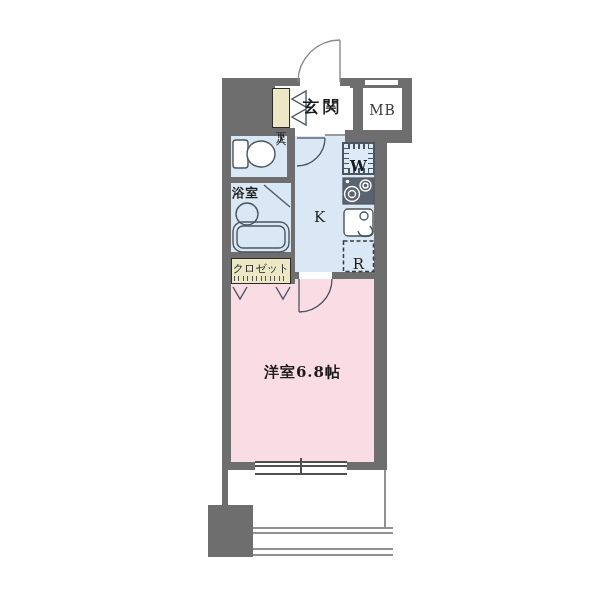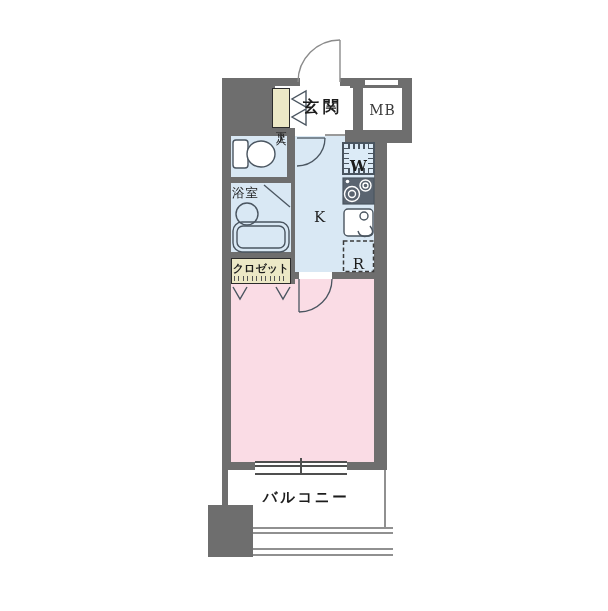--- a/index.html
+++ b/index.html
@@ -68,21 +68,21 @@
   <div class="thinln" style="left:384px;top:470px;width:2px;height:58px;"></div>
   <div class="thinln" style="left:253px;top:527px;width:140px;height:2px;"></div>
   <div class="thinln" style="left:253px;top:532px;width:140px;height:2px;"></div>
   <div class="thinln" style="left:253px;top:548px;width:140px;height:2px;"></div>
   <div class="thinln" style="left:253px;top:554px;width:140px;height:2px;"></div>
 
   <div class="area ctr" style="left:272px;top:88px;width:18px;height:40px;background:var(--label-yellow);border:1.5px solid #2b2b2b;box-sizing:border-box;">
     <span class="lbl" style="position:static;writing-mode:vertical-rl;font-size:10.5px;letter-spacing:1px;">下足入</span>
   </div>
   <div class="area" style="left:231px;top:258px;width:60px;height:26px;background:var(--label-yellow);border:1.5px solid #2b2b2b;box-sizing:border-box;"></div>
-  <div class="lbl ctr" style="left:233px;top:260px;width:56px;height:15px;font-weight:bold;">
+  <div class="lbl ctr" style="left:233px;top:260px;width:56px;height:15px;">
     <span style="font-size:11px;">クロゼット</span>
   </div>
   <div class="ticks" style="left:234px;top:276px;width:54px;height:5px;"></div>
 
   <svg width="608" height="611" viewBox="0 0 608 611">
 
     <line class="edoor" x1="340" y1="40" x2="340" y2="82"></line>
     <path class="edoor" d="M 298 82 A 42 42 0 0 1 340 40"></path>
 
     <line class="door" x1="297" y1="138" x2="325" y2="138"></line>
@@ -128,25 +128,25 @@
   <div class="hatchV" style="left:348px;top:168px;width:21px;height:6px;"></div>
 
   <div class="abs" style="left:325px;top:134px;width:20px;height:1.5px;background:#9a9a9a;"></div>
 
   <div class="lbl ctr" style="left:293px;top:98px;width:60px;height:18px;">
     <span style="font-size:16px;letter-spacing:4px;font-weight:600;">玄関</span>
   </div>
   <div class="lbl ctr" style="left:363px;top:100px;width:39px;height:18px;">
     <span style="font-size:14px;letter-spacing:1px;color:#3a3a3a;">MB</span>
   </div>
-  <div class="lbl" style="left:232px;top:186px;font-size:12.5px;letter-spacing:1px;font-weight:400;">浴室</div>
+  <div class="lbl" style="left:232px;top:186px;font-size:12.5px;letter-spacing:1px;font-weight:700;">浴室</div>
   <div class="lbl" style="left:314px;top:209px;font-size:15px;">K</div>
   <div class="lbl ctr" style="left:343px;top:143px;width:31px;height:31px;">
     <span style="font-size:15px;font-weight:700;">W</span>
   </div>
   <div class="lbl ctr" style="left:343px;top:241px;width:31px;height:31px;">
     <span style="font-size:15px;">R</span>
   </div>
-  <div class="lbl ctr" style="left:240px;top:488px;width:132px;height:17px;">
-    <span style="font-size:14.5px;letter-spacing:2.5px;font-weight:600;">バルコニー</span>
+  <div class="lbl ctr" style="left:231px;top:362px;width:143px;height:18px;">
+    <span style="font-size:15px;font-weight:600;letter-spacing:1px;">洋室6.8帖</span>
   </div>
 
 </div>
 
 </body></html>

